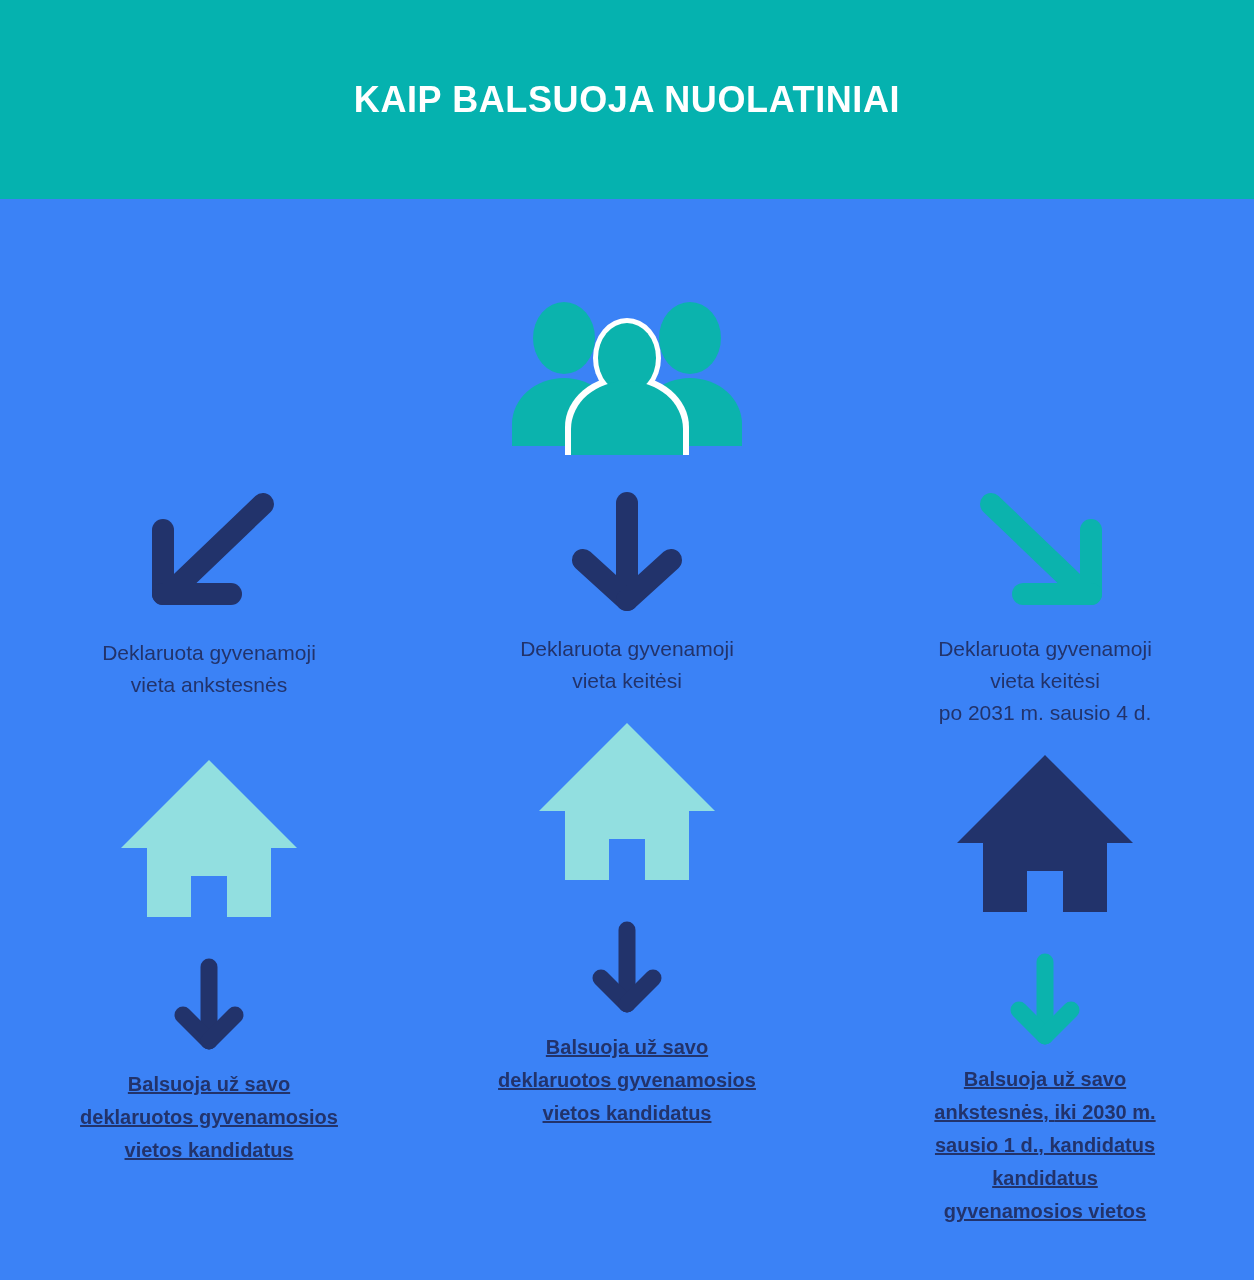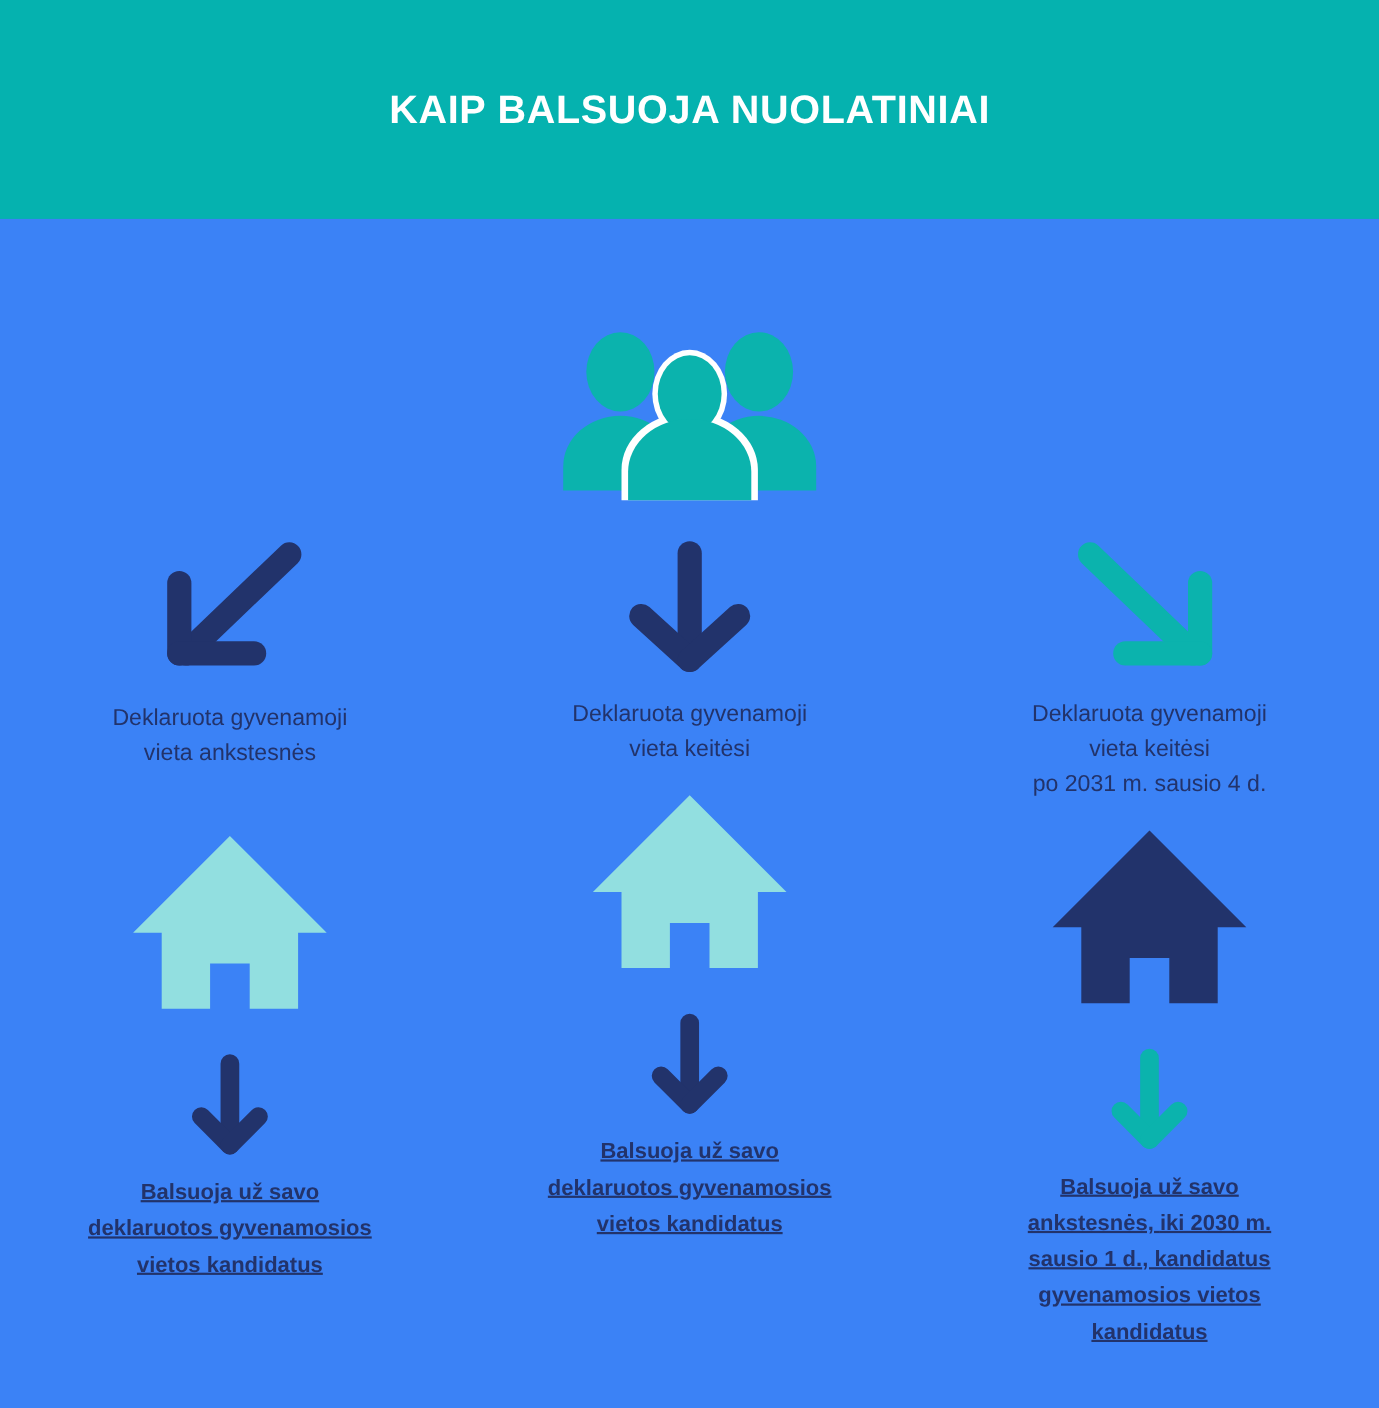--- a/index.html
+++ b/index.html
@@ -279,22 +279,22 @@
         <span class="line">
           <span>Balsuoja už savo</span>
         </span>
         <span class="line">
           <span>ankstesnės, </span><span class="strong">iki 2030 m.</span>
         </span>
         <span class="line">
           <span class="strong">sausio 1 d.</span><span>, kandidatus</span>
         </span>
         <span class="line">
+          <span>kandidatus</span>
+        </span>
+        <span class="line">
           <span>gyvenamosios vietos</span>
-        </span>
-        <span class="line">
-          <span>kandidatus</span>
         </span>
       </div>
     </div>
 
   </div>
 </div>
 
 </body></html>

